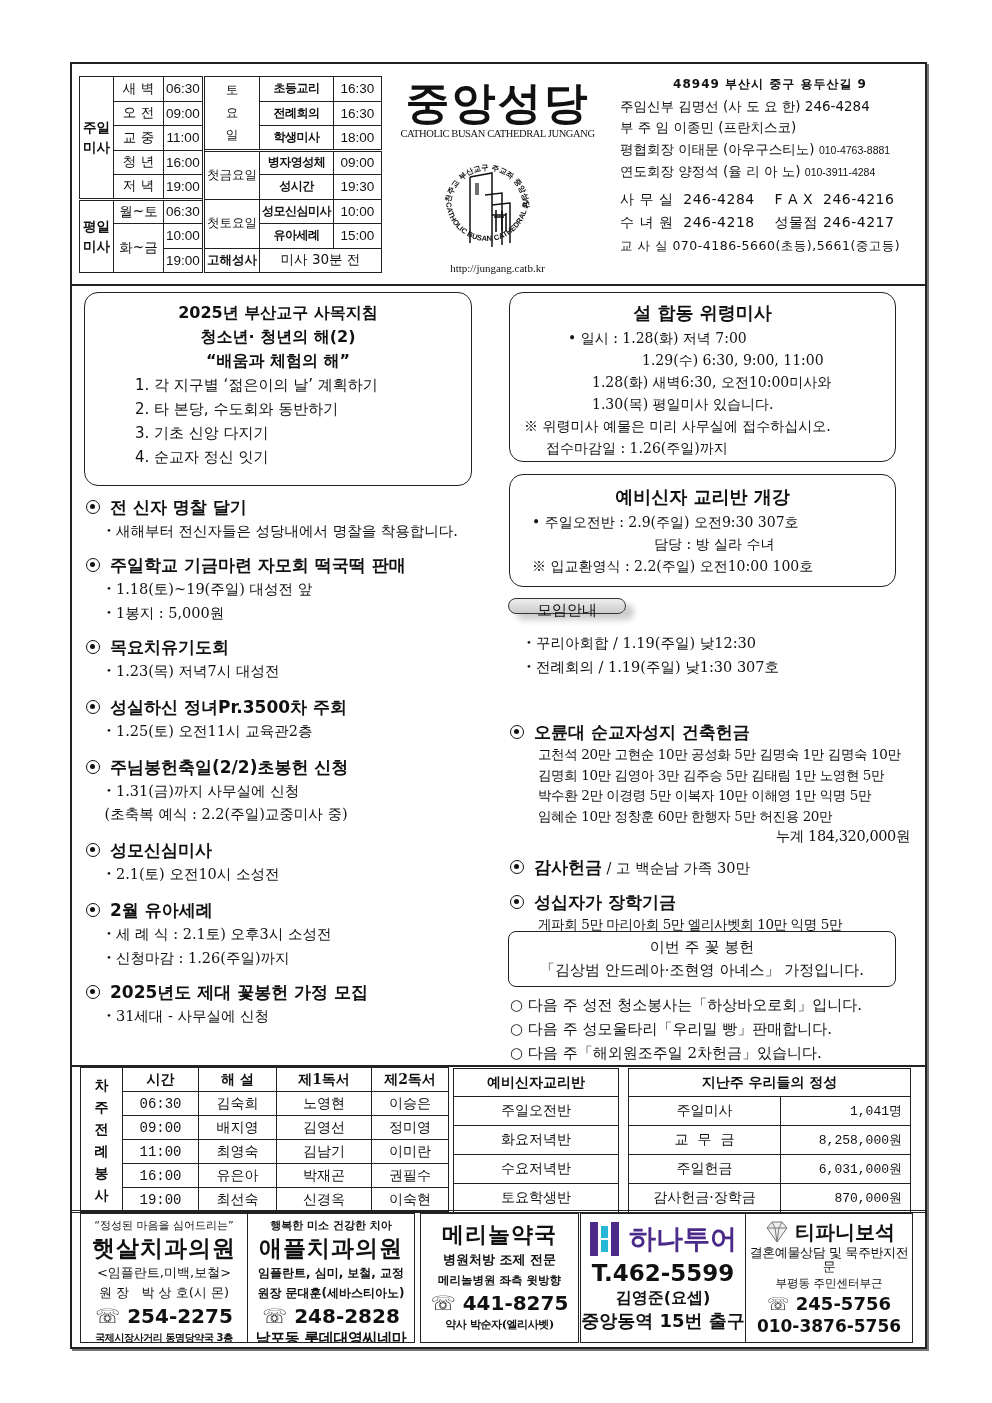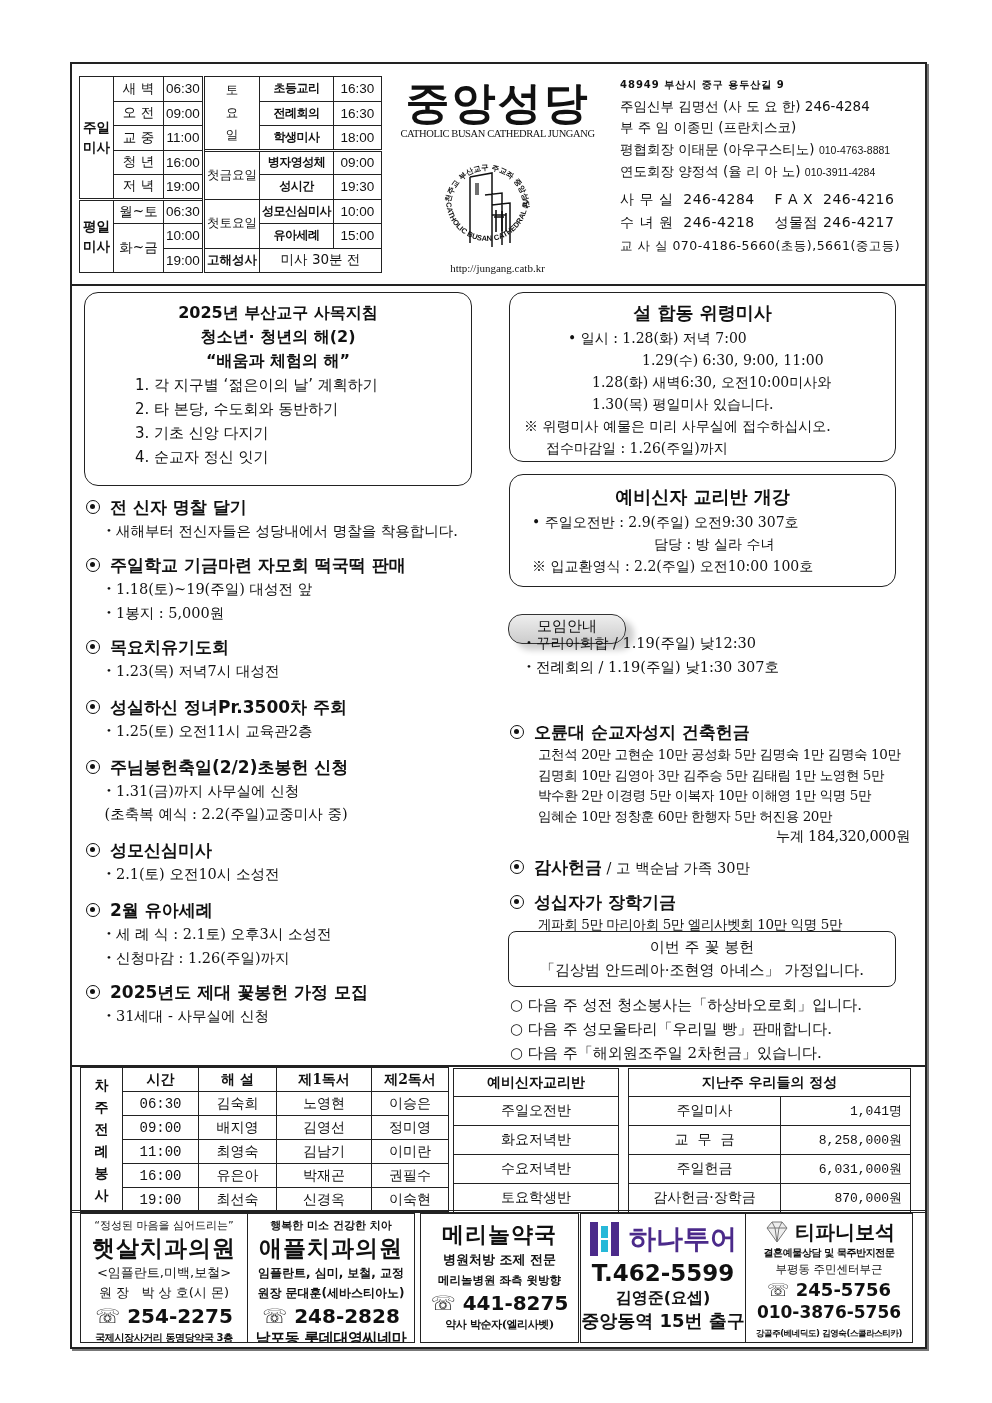--- a/index.html
+++ b/index.html
@@ -21,21 +21,21 @@
   table.mass tr.sep td { border-top: 3px double #222; }
 
   
   .title { position: absolute; left: 385px; top: 74px; width: 225px; text-align: center; font-size: 44px; font-weight: bold; letter-spacing: 2px; font-family: "DejaVu Sans", sans-serif; }
   .subtitle { position: absolute; left: 385px; top: 128px; width: 225px; text-align: center; font-size: 10.5px; font-family: "Liberation Serif", serif; letter-spacing: -0.4px; }
   .logo { position: absolute; left: 430px; top: 155px; width: 115px; height: 105px; }
   .url { position: absolute; left: 385px; top: 262px; width: 225px; text-align: center; font-size: 11px; font-family: "Liberation Serif", serif; }
 
   
   .contact { position: absolute; left: 620px; top: 74px; width: 300px; font-size: 13.5px; line-height: 21.5px; }
-  .contact .addr { font-weight: bold; font-size: 10px; letter-spacing: 1px; }
+  .contact .addr { font-weight: bold; font-size: 12px; letter-spacing: 1px; text-align: center; }
   .contact .small { font-size: 10.5px; font-family: "Liberation Sans", sans-serif; }
   .contact .gap { height: 4px; }
   .contact .office { font-size: 14px; letter-spacing: 0.5px; line-height: 23px; }
 
   .hline { position: absolute; left: 72px; width: 853px; border-top: 2px solid #222; }
 
   
   .rbox { position: absolute; border: 1.5px solid #222; border-radius: 14px; background: #fff; }
   .rbox .t { text-align: center; font-weight: bold; font-size: 16px; line-height: 24px; }
   .rbox .l { font-size: 15px; line-height: 24px; }
@@ -43,21 +43,21 @@
   
   .sec-title { font-weight: bold; font-size: 17px; line-height: 24px; white-space: nowrap; }
   .sec-title .bullet { display: inline-block; width: 14px; height: 14px; border: 1.5px solid #111; border-radius: 50%; position: relative; margin-right: 10px; vertical-align: -1px; }
   .sec-title .bullet::after { content: ""; position: absolute; left: 3px; top: 3px; width: 5px; height: 5px; background: #111; border-radius: 50%; }
   .sub { font-size: 14.5px; line-height: 23px; padding-left: 20px; font-family: "DejaVu Serif", "Liberation Serif", serif; white-space: nowrap; }
   .sub .dot { font-size: 10px; margin-right: 4px; vertical-align: 2px; }
   .note { font-size: 14.5px; line-height: 23px; padding-left: 14px; font-family: "DejaVu Serif", serif; white-space: nowrap; }
   .donor { font-size: 13.5px; line-height: 20.5px; padding-left: 28px; font-family: "DejaVu Serif", serif; white-space: nowrap; letter-spacing: -0.4px; }
   .circle-item { font-size: 15px; line-height: 24px; white-space: nowrap; font-family: "DejaVu Serif", serif; }
 
-  .pill { position: absolute; left: 508px; top: 614px; width: 118px; height: 30px; border: 1.5px solid #333; border-radius: 14px; background: linear-gradient(#eee, #ccc); text-align: center; font-size: 15px; line-height: 23px; box-shadow: 8px 6px 6px rgba(0,0,0,0.2); }
+  .pill { position: absolute; left: 508px; top: 598px; width: 118px; height: 16px; border: 1.5px solid #333; border-radius: 14px; background: linear-gradient(#eee, #ccc); text-align: center; font-size: 15px; line-height: 23px; box-shadow: 8px 6px 6px rgba(0,0,0,0.2); }
 
   
   table.grid { position: absolute; border-collapse: collapse; font-size: 14px; }
   table.grid td { border: 1px solid #222; height: 24px; text-align: center; white-space: nowrap; font-family: "DejaVu Serif", serif; }
   table.grid td.hd { font-weight: bold; }
   table.grid td.num { text-align: right; padding-right: 8px; font-family: "Liberation Mono", monospace; font-size: 13px; }
   table.grid td.vert { font-weight: bold; width: 42px; line-height: 22px; font-family: "DejaVu Sans", sans-serif; }
   table.grid td.tm { font-family: "Liberation Mono", monospace; }
 
   
@@ -375,18 +375,18 @@
   <div class="mid" style="font-weight:bold;font-size:16px">김영준(요셉)</div>
   <div style="font-weight:bold;font-size:18px;line-height:26px">중앙동역 15번 출구</div>
 </div>
 <div class="ad" style="left:745px;width:168px">
   <div style="display:flex;align-items:center;justify-content:center;gap:4px;padding-top:4px">
     <svg width="28" height="28" viewBox="0 0 28 28">
       <path d="M4 10 L9 4 L19 4 L24 10 L14 24 Z M4 10 H24 M9 4 L12 10 L14 24 M19 4 L16 10 L14 24" fill="#eee" stroke="#777" stroke-width="1"></path>
     </svg>
     <span style="font-size:20px;font-weight:bold">티파니보석</span>
   </div>
-  <div class="tiny" style="font-size:10px;line-height:14px;font-weight:bold">결혼예물상담 및 묵주반지전문</div>
+  <div class="tiny" style="font-size:13px;line-height:14px;font-weight:normal">결혼예물상담 및 묵주반지전문</div>
   <div class="mid" style="font-size:11.5px;line-height:18px">부평동 주민센터부근</div>
   <div class="phone" style="font-size:18px;line-height:23px">☏ 245-5756</div>
   <div class="phone" style="font-size:17px;line-height:23px">010-3876-5756</div>
   <div class="tiny" style="font-size:8.5px">강골주(베네딕도) 김영숙(스콜라스티카)</div>
 </div>
 
 </body></html>

